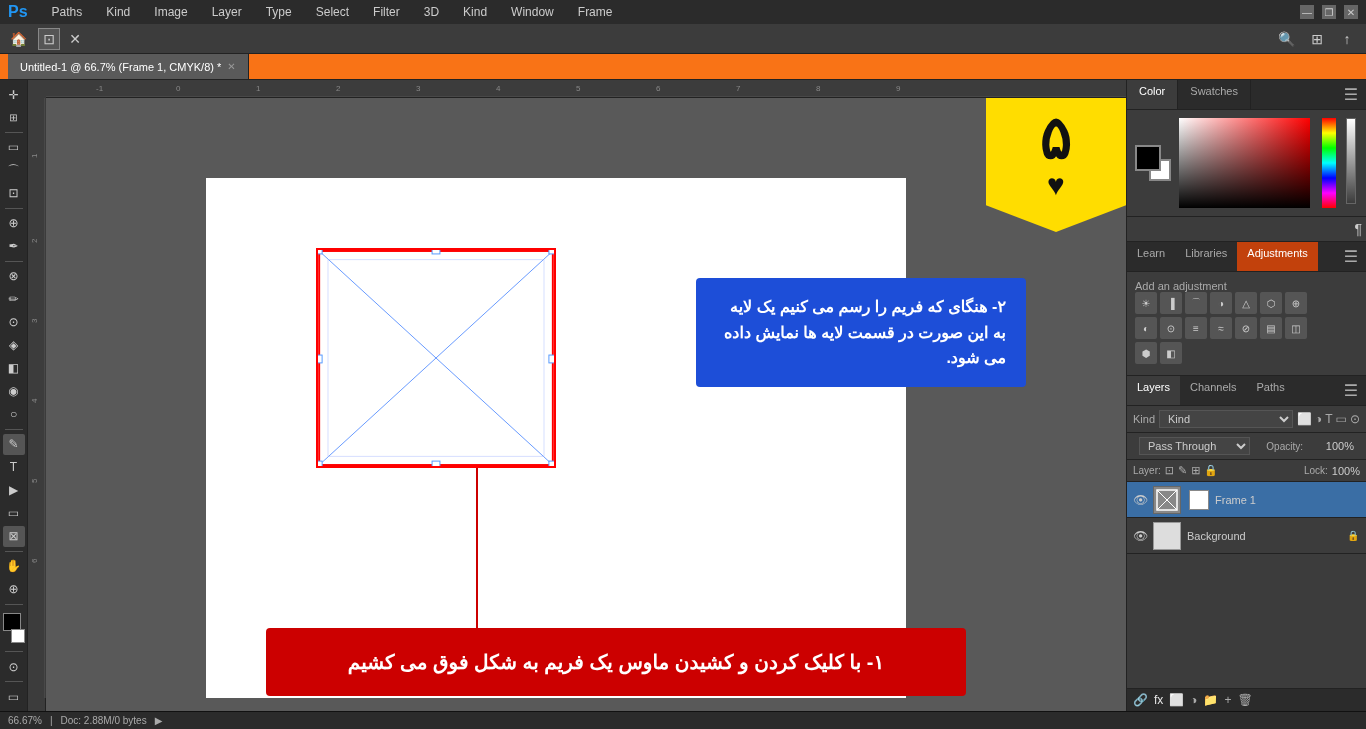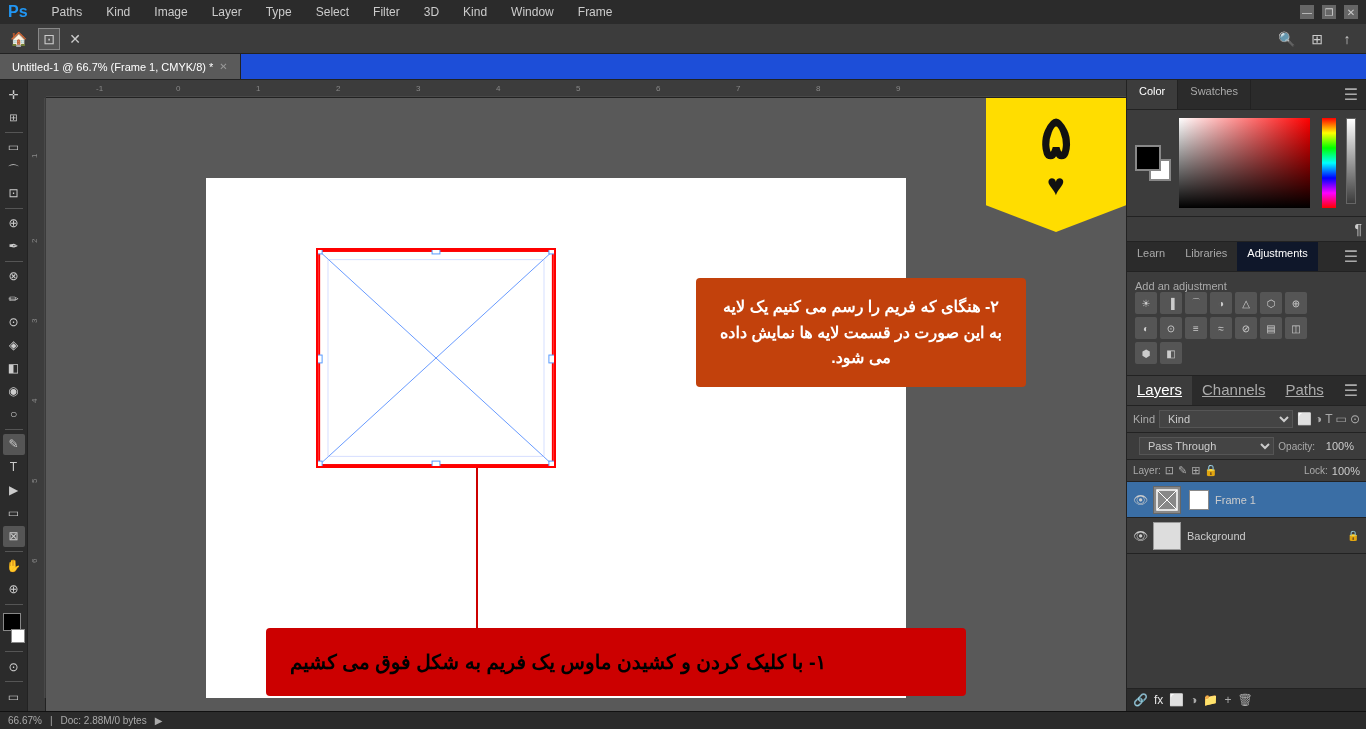--- a/index.html
+++ b/index.html
@@ -30,26 +30,27 @@
       align-items: center;
       padding: 0 8px;
       gap: 8px;
       flex-shrink: 0;
       border-bottom: 1px solid #222;
     }
     .options-icon { width: 22px; height: 22px; display: flex; align-items: center; justify-content: center; color: #ccc; font-size: 14px; cursor: pointer; }
 
     
     .tab-bar {
-      background: #1d4ed8;
+      background: #f97316;
       height: 26px;
       display: flex;
       align-items: center;
       flex-shrink: 0;
       border-bottom: 1px solid #222;
+      padding-left: 8px;
     }
     .tab {
       background: #4a4a4a;
       color: #ccc;
       padding: 4px 12px;
       font-size: 11px;
       border-right: 1px solid #222;
       display: flex;
       align-items: center;
       gap: 6px;
@@ -155,41 +156,41 @@
       width: 100%;
       height: 100%;
     }
 
     
     .annotation-box-top {
       position: absolute;
       top: 100px;
       left: 490px;
       width: 330px;
-      background: #c2410c;
+      background: #1d4ed8;
       color: white;
       padding: 16px 20px;
       border-radius: 4px;
       font-size: 16px;
       line-height: 1.6;
-      text-align: center;
+      text-align: right;
       direction: rtl;
       font-weight: bold;
     }
     .annotation-box-bottom {
       position: absolute;
       top: 450px;
       left: 60px;
       width: 700px;
       background: #cc0000;
-      color: #000000;
+      color: #ffffff;
       padding: 22px 24px;
       border-radius: 4px;
       font-size: 20px;
-      text-align: left;
+      text-align: center;
       direction: rtl;
       font-weight: bold;
     }
 
     
     .connector-line {
       position: absolute;
       top: 290px;
       left: 270px;
       width: 2px;
@@ -261,21 +262,21 @@
       display: flex;
       background: #2b2b2b;
       border-bottom: 1px solid #222;
     }
     .adj-panel-tab {
       padding: 5px 10px;
       font-size: 11px;
       color: #aaa;
       cursor: pointer;
     }
-    .adj-panel-tab.active { color: #fff; background: #0f172a; }
+    .adj-panel-tab.active { color: #fff; background: #c2410c; }
 
     .adj-body { padding: 8px; }
     .adj-title { font-size: 11px; color: #aaa; }
     .adj-icons-row {
       display: flex;
       gap: 3px;
       flex-wrap: wrap;
       margin-bottom: 3px;
     }
     .adj-icon {
@@ -298,24 +299,23 @@
       display: flex;
       flex-direction: column;
     }
     .layers-tabs {
       display: flex;
       background: #2b2b2b;
       border-bottom: 1px solid #222;
     }
     .layers-tab {
       padding: 5px 10px;
-      font-size: 15px;
+      font-size: 11px;
       color: #aaa;
       cursor: pointer;
-      text-decoration: underline;
     }
     .layers-tab.active { color: #fff; background: #3c3c3c; }
     .layers-tab-menu { margin-left: auto; padding: 5px 8px; color: #aaa; cursor: pointer; }
 
     .layers-filters {
       display: flex;
       align-items: center;
       padding: 4px 6px;
       gap: 4px;
       border-bottom: 1px solid #222;
@@ -329,21 +329,21 @@
       padding: 1px 4px;
       flex: 1;
     }
     .filter-icons { display: flex; gap: 3px; }
     .filter-icon { color: #aaa; font-size: 12px; cursor: pointer; }
 
     .blend-row {
       display: flex;
       align-items: center;
       padding: 4px 12px;
-      gap: 4px;
+      gap: 16px;
       border-bottom: 1px solid #222;
     }
     .blend-select {
       background: #444;
       border: 1px solid #555;
       color: #ccc;
       font-size: 11px;
       padding: 1px 4px;
       flex: 1;
     }

